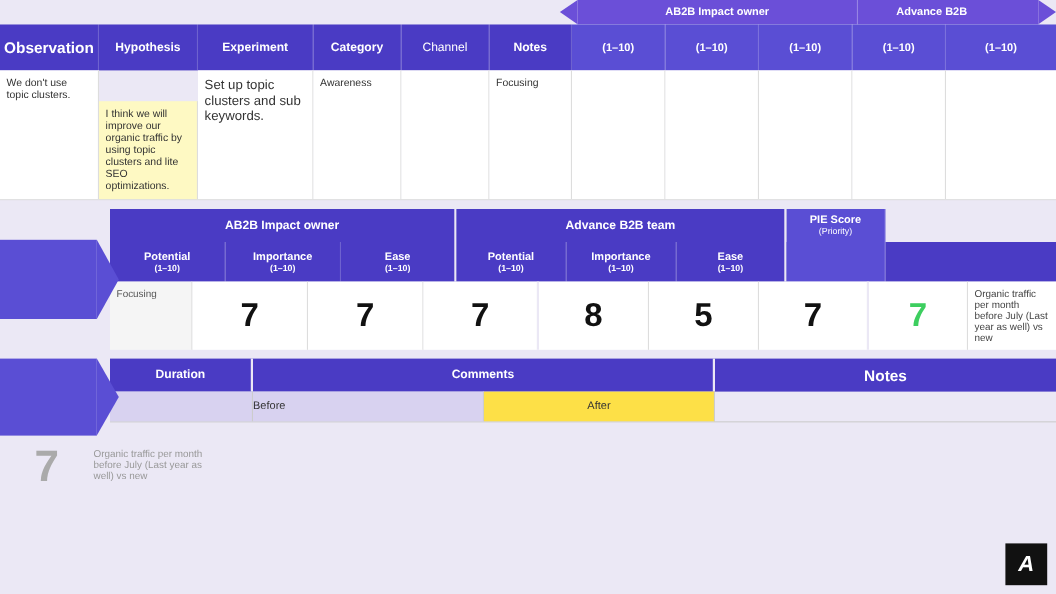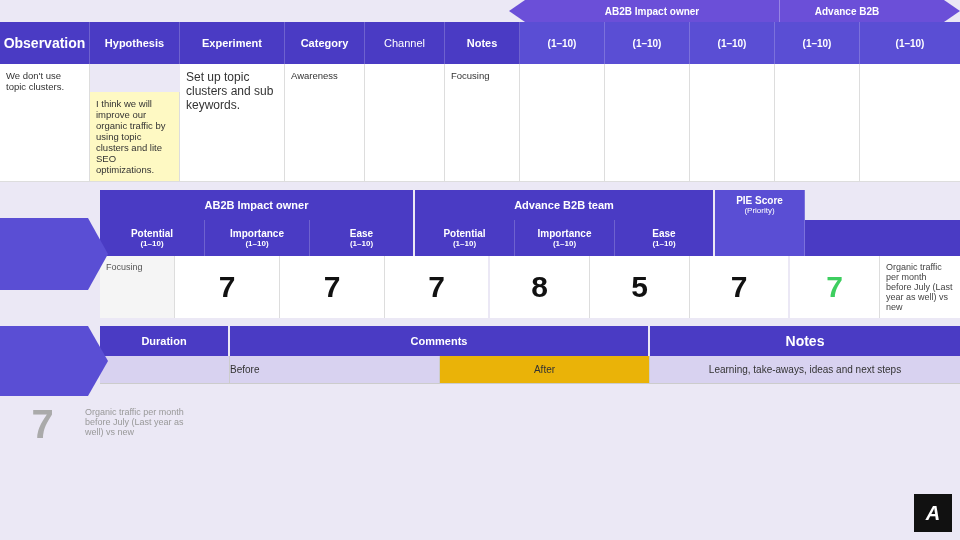--- a/index.html
+++ b/index.html
@@ -206,25 +206,22 @@
         <div style="flex:1; background:#4a3bc4; color:white; font-size:14px; font-weight:bold; display:flex; align-items:center; justify-content:center;">
           <span>Notes</span>
         </div>
       </div>
 
       <div style="display:flex; height:28px; border-bottom:1px solid #ccc;">
         <div style="width:130px; background:#d8d2f0; display:flex; align-items:center; justify-content:center; border-right:1px solid #ccc;"></div>
         <div style="width:210px; background:#d8d2f0; font-size:10px; color:#333; display:flex; align-items:center; justify-content:flex-start; border-right:1px solid #ccc;">
           <span>Before</span>
         </div>
-        <div style="width:210px; background:#eab308; font-size:10px; color:#333; display:flex; align-items:center; justify-content:center; border-right:1px solid #ccc;">
+        <div style="width:210px; background:#fde047; font-size:10px; color:#333; display:flex; align-items:center; justify-content:center; border-right:1px solid #ccc;">
           <span>After</span>
-        </div>
-        <div style="flex:1; background:#d8d2f0; font-size:10px; color:#333; display:flex; align-items:center; justify-content:center;">
-          <span>Learning, take-aways, ideas and next steps</span>
         </div>
       </div>
     </div>
   </div>
 
   <div style="display:flex; padding:6px 0 0 0; background:#ebe8f5;">
     <div style="width:80px; text-align:center; font-size:40px; font-weight:bold; color:#aaa; padding-left:5px;">
       <span>7</span>
     </div>
     <div style="font-size:9px; color:#999; padding-top:5px; padding-left:5px; width:110px;">

